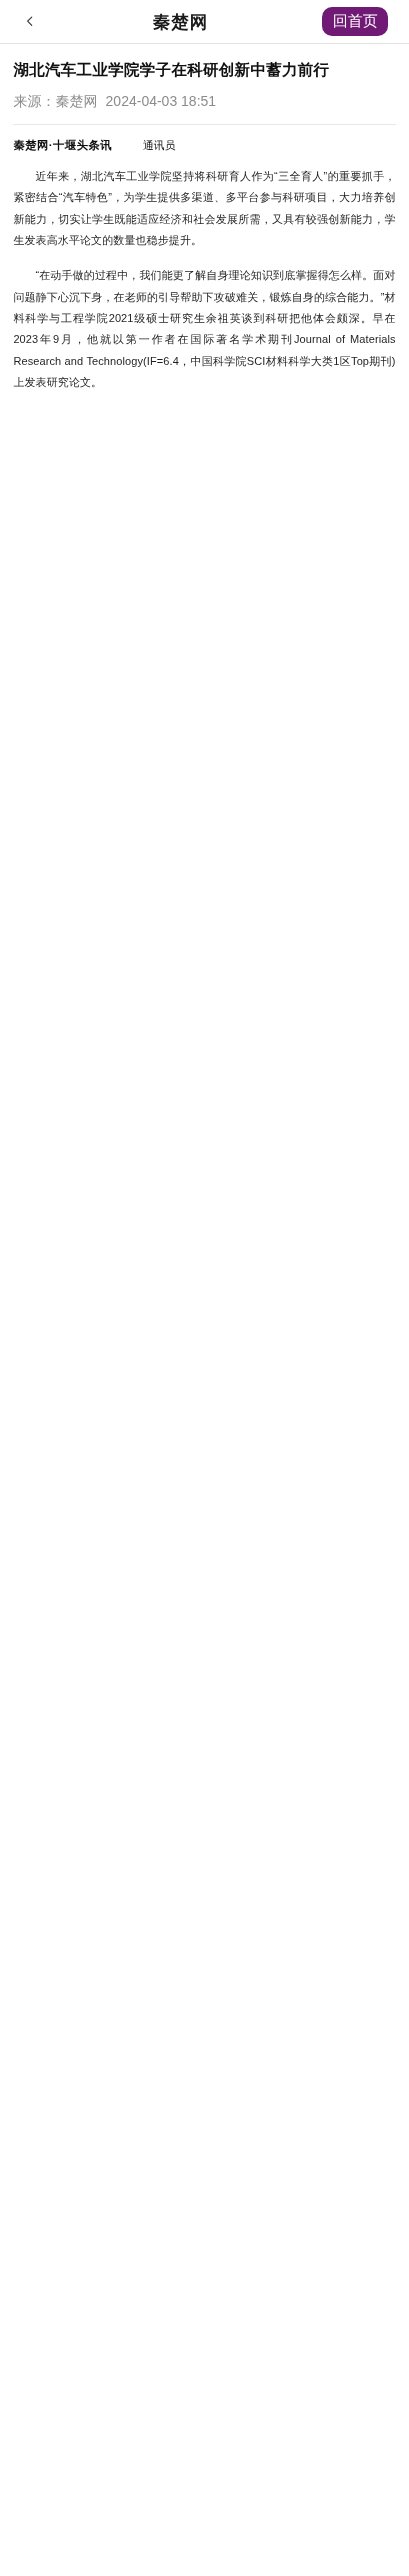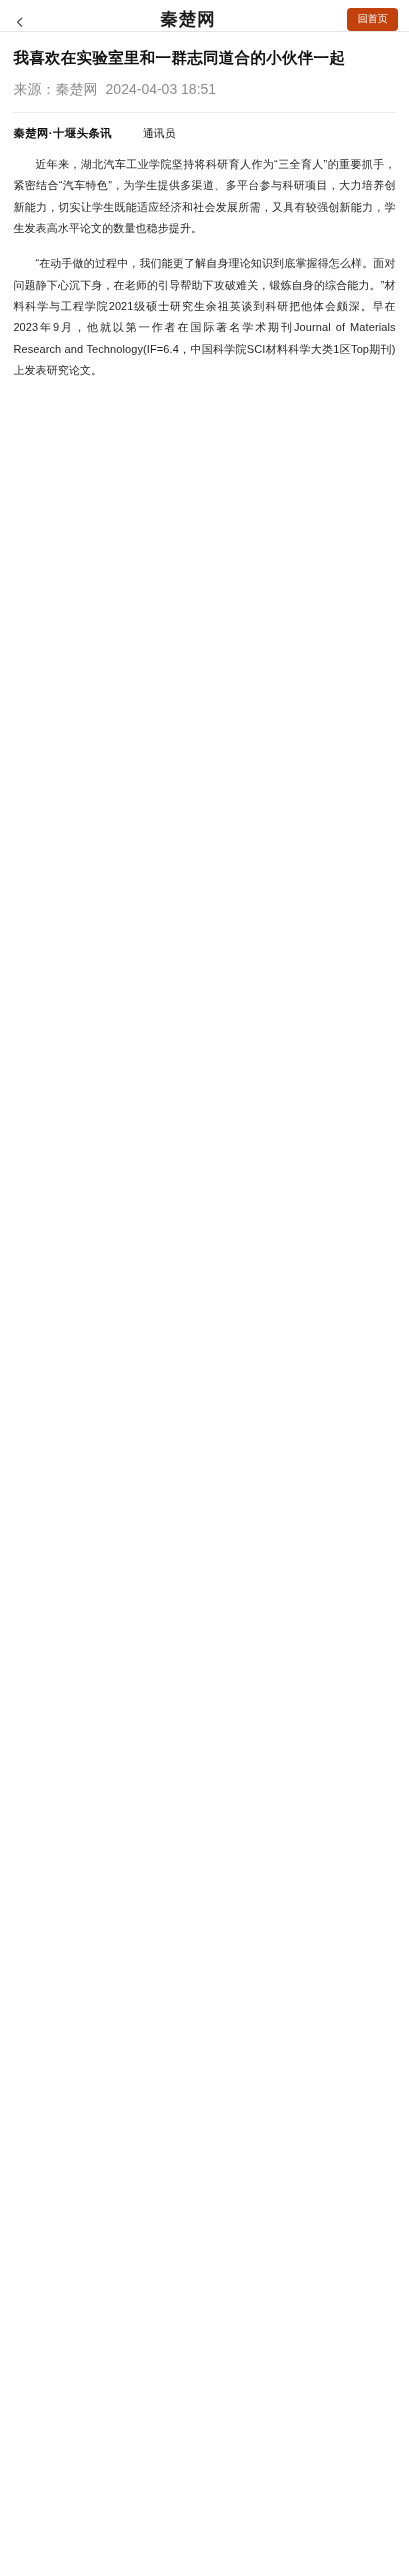--- a/index.html
+++ b/index.html
@@ -15,26 +15,26 @@
   }
   .page {
     width: 409px;
     min-height: 3198px;
     background: #ffffff;
     position: relative;
     box-sizing: border-box;
   }
   
   .topbar {
-    height: 32px;
+    height: 44px;
     background: #ffffff;
     border-bottom: 0.5px solid #e4e4e4;
     display: flex;
-    align-items: flex-end;
-    padding: 0 11px;
+    align-items: center;
+    padding: 0 21px;
     box-sizing: border-box;
     position: relative;
   }
   .back-arrow {
     width: 17.5px;
     height: 17.5px;
     display: flex;
     align-items: center;
     justify-content: center;
     color: #333;
@@ -51,25 +51,25 @@
   .logo {
     font-family: "Liberation Serif", "DejaVu Serif", serif;
     font-weight: bold;
     font-size: 17.5px;
     letter-spacing: 1px;
     color: #1b1b1b;
     white-space: nowrap;
   }
   .home-btn {
     flex: 0 0 auto;
-    background: #c2410c;
+    background: #701a75;
     color: #ffffff;
-    font-size: 10px;
+    font-size: 15px;
     padding: 4.6px 10.3px;
-    border-radius: 4px;
+    border-radius: 10px;
     border: none;
     white-space: nowrap;
     cursor: pointer;
     font-family: "Liberation Sans", sans-serif;
   }
   
   .article {
     padding: 13.4px 13.4px 20.6px 13.4px;
     box-sizing: border-box;
   }
@@ -134,21 +134,21 @@
       </svg>
     </div>
     <div class="logo-wrap">
       <span class="logo">秦楚网</span>
     </div>
     <button class="home-btn">回首页</button>
   </div>
 
   <div class="article">
 
-    <h1 class="headline">我喜欢在实验室里和一群志同道合的小伙伴一起</h1>
+    <h1 class="headline">湖北汽车工业学院学子在科研创新中蓄力前行</h1>
 
     <div class="meta">
       <span class="src">来源：秦楚网</span>
       <span class="time">2024-04-03 18:51</span>
     </div>
 
     <div class="divider"></div>
 
     <div class="byline">
       <span>秦楚网·十堰头条讯</span><span class="role">通讯员</span>

